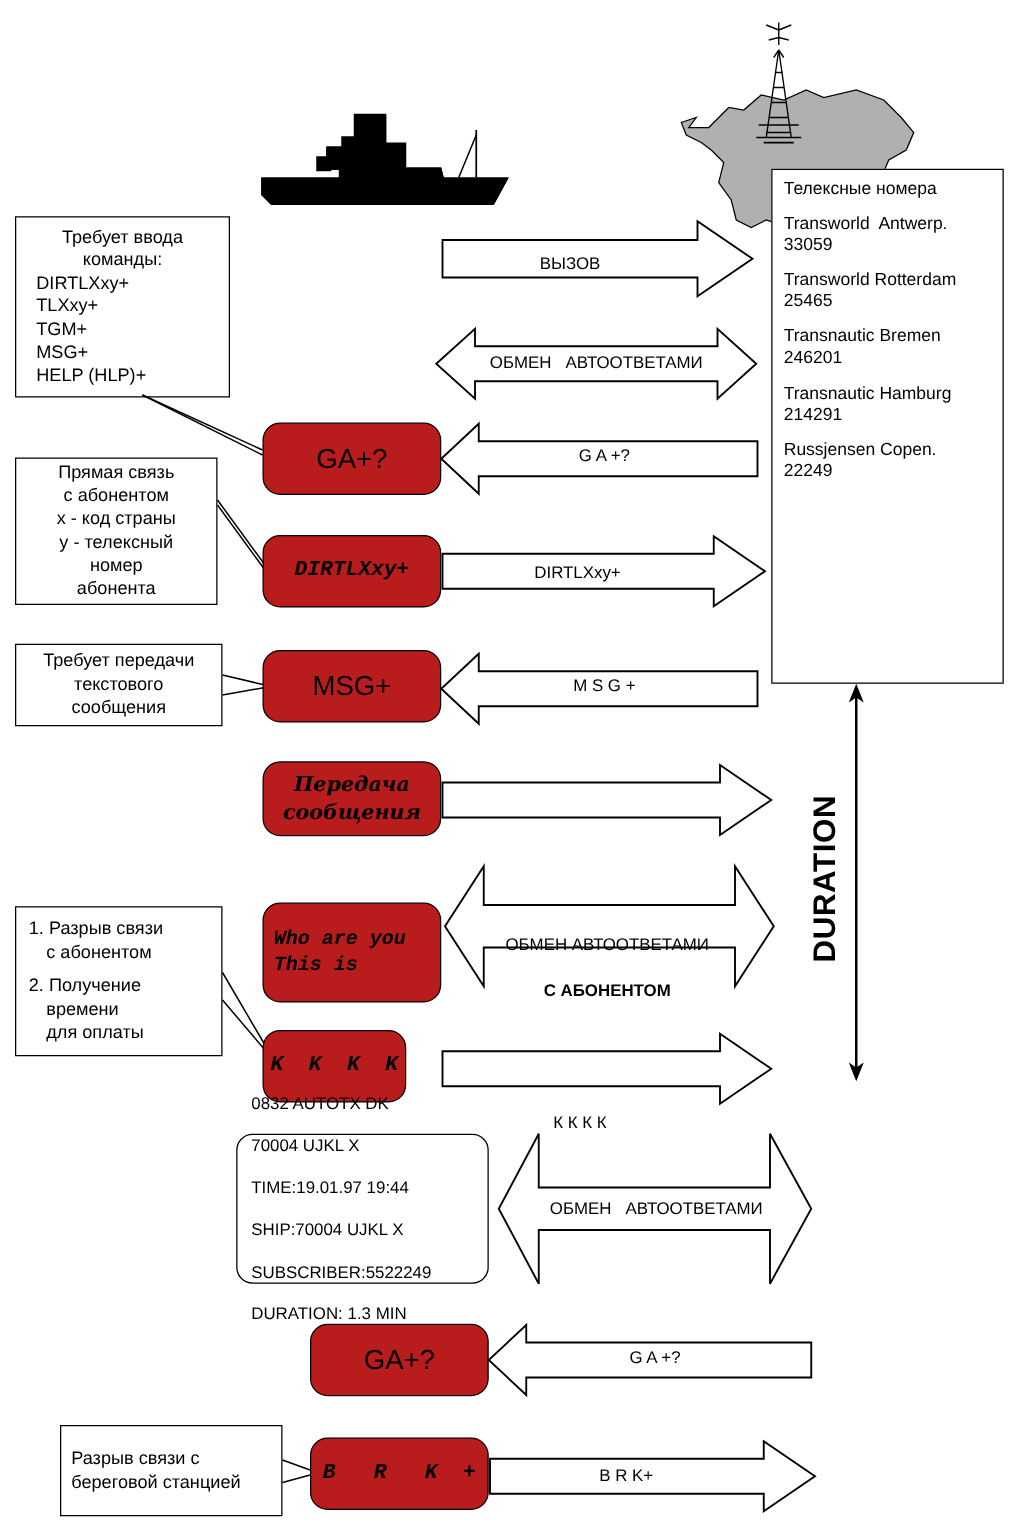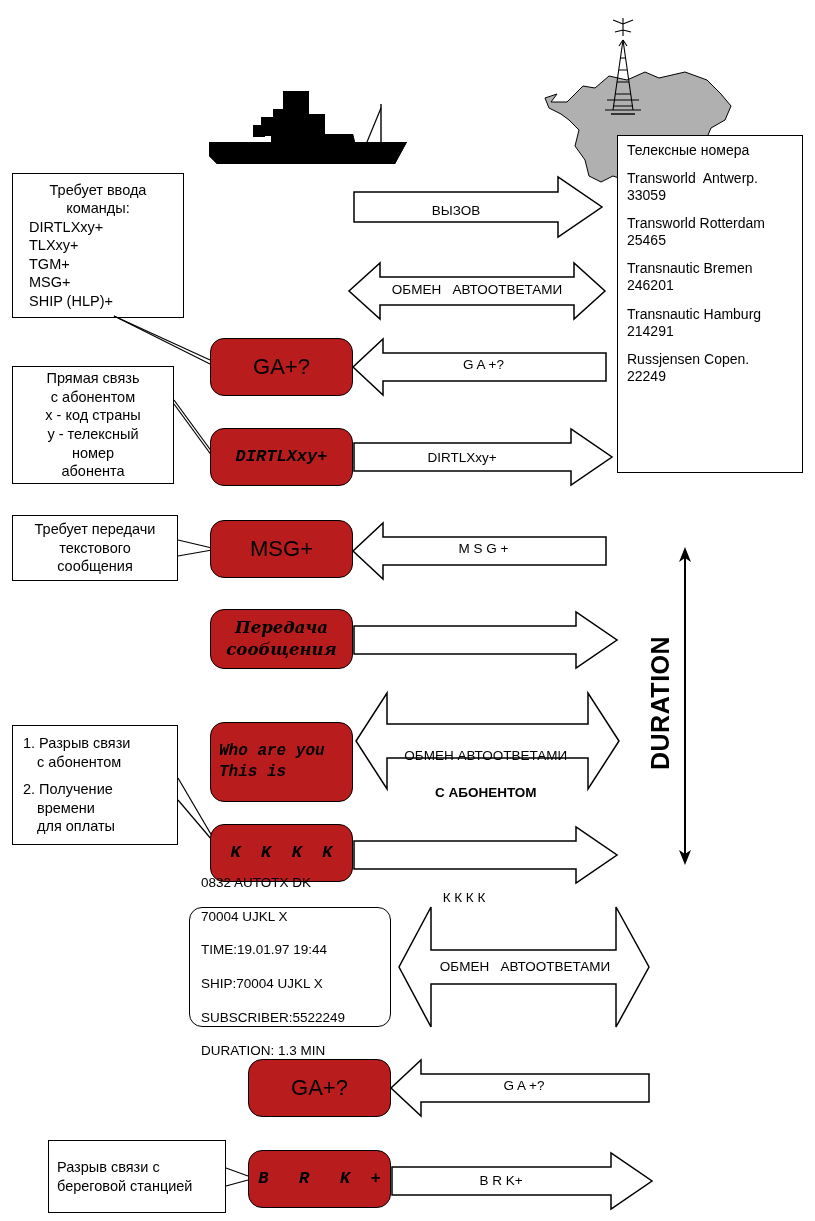--- a/index.html
+++ b/index.html
@@ -76,21 +76,21 @@
       <path d="M78,100 L88,30 L98,100"></path>
       <path d="M82,72 L94,72 M80,84 L96,84 M78,96 L98,96 M84,60 L92,60 M85,48 L91,48"></path>
       <path d="M70,100 L106,100 M72,90 L104,90"></path>
       <path d="M88,30 L84,36 M88,30 L92,36"></path>
       <path d="M88,26 L88,8 M88,14 L78,10 M88,14 L98,10 M88,20 L80,22 M88,20 L96,22"></path>
       <path d="M76,104 L100,104" stroke-width="1.4"></path>
     </g>
   </svg>
 </div>
 
-<div class="note l" style="left:617px;top:135px;width:186px;height:338px;padding:6px 6px 6px 9px;
+<div class="note l" style="left:617px;top:135px;width:186px;height:412px;padding:6px 6px 6px 9px;
             justify-content:flex-start;font-size:14px;line-height:1.22;">
   <div class="ln">Телексные номера</div>
   <div style="height:11px"></div>
   <div class="ln">Transworld  Antwerp.</div>
   <div class="ln">33059</div>
   <div style="height:11px"></div>
   <div class="ln">Transworld Rotterdam</div>
   <div class="ln">25465</div>
   <div style="height:11px"></div>
   <div class="ln">Transnautic Bremen</div>
@@ -103,21 +103,21 @@
   <div class="ln">22249</div>
 </div>
 
 <div class="note" style="left:12px;top:173px;width:172px;height:145px;padding:5px 16px;">
   <div class="ln c">Требует ввода</div>
   <div class="ln c">команды:</div>
   <div class="ln l">DIRTLXxy+</div>
   <div class="ln l">TLXxy+</div>
   <div class="ln l">TGM+</div>
   <div class="ln l">MSG+</div>
-  <div class="ln l">SHIP (HLP)+</div>
+  <div class="ln l">HELP (HLP)+</div>
 </div>
 
 <div class="note c" style="left:12px;top:366px;width:162px;height:118px;padding:4px 22px;">
   <div class="ln">Прямая связь</div>
   <div class="ln">с абонентом</div>
   <div class="ln">х - код страны</div>
   <div class="ln">у - телексный</div>
   <div class="ln">номер</div>
   <div class="ln">абонента</div>
 </div>
@@ -172,21 +172,21 @@
 <div class="cap cap-serif" style="left:210px;top:609px;width:143px;height:60px;">
   <div class="ln">Передача</div>
   <div class="ln">сообщения</div>
 </div>
 
 <div class="cap cap-mono-l" style="left:210px;top:722px;width:143px;height:80px;text-align:right;">
   <div class="ln">Who are you</div>
   <div class="ln">This is</div>
 </div>
 
-<div class="cap cap-mono" style="left:210px;top:824px;width:143px;height:58px;">
+<div class="cap cap-mono" style="left:210px;top:824px;width:115px;height:58px;">
   <div class="ln">K  K  K  K</div>
 </div>
 
 <div class="cap cap-plain" style="left:248px;top:1059px;width:143px;height:58px;">
   <div class="ln">GA+?</div>
 </div>
 
 <div class="cap cap-mono" style="left:248px;top:1150px;width:143px;height:58px;">
   <div class="ln">B   R   K  +</div>
 </div>

